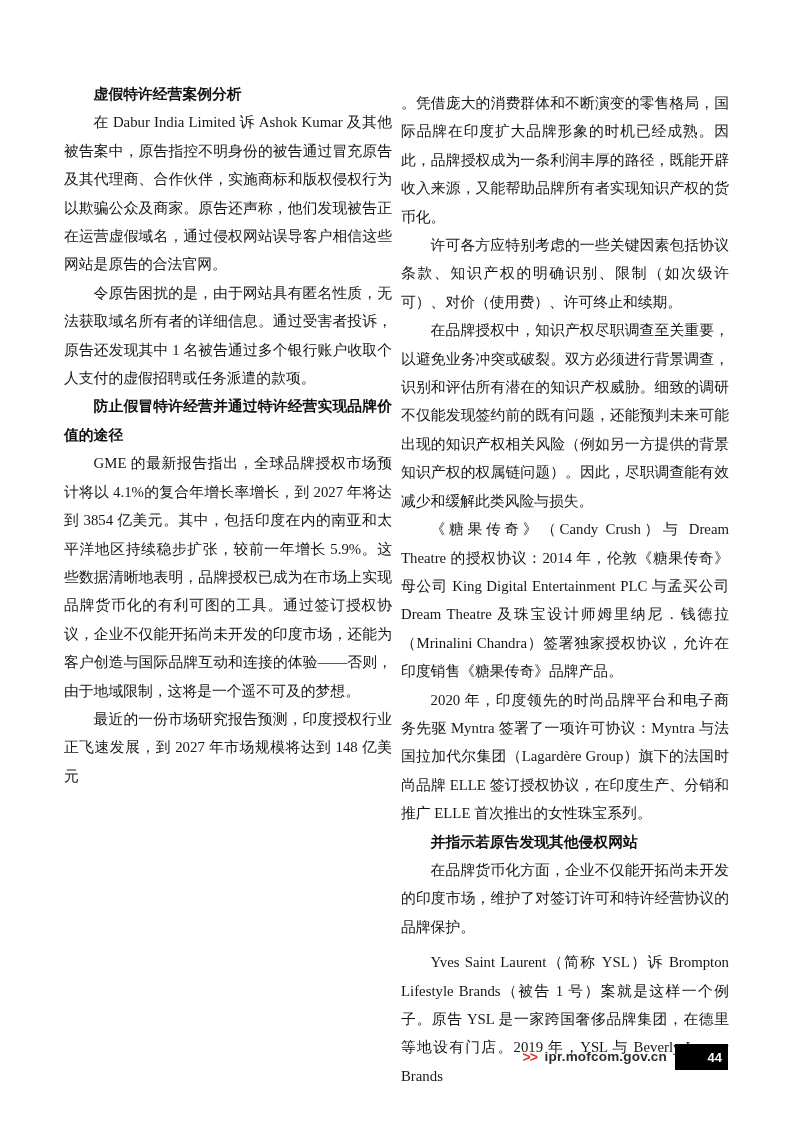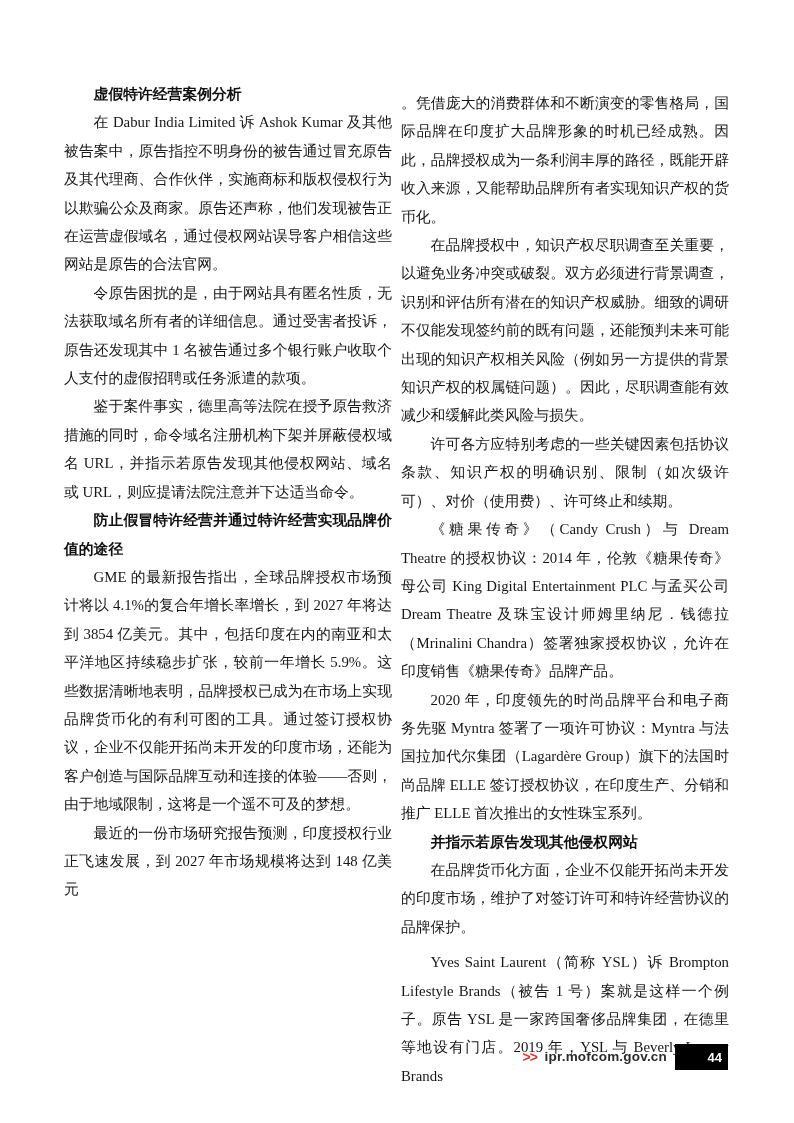--- a/index.html
+++ b/index.html
@@ -80,29 +80,28 @@
 </style>
 </head>
 <body>
 
 <div id="page">
 
   <div class="column" id="left-col">
       <p class="heading">虚假特许经营案例分析</p>
       <p class="para">在 Dabur India Limited 诉 Ashok Kumar 及其他被告案中，原告指控不明身份的被告通过冒充原告及其代理商、合作伙伴，实施商标和版权侵权行为以欺骗公众及商家。原告还声称，他们发现被告正在运营虚假域名，通过侵权网站误导客户相信这些网站是原告的合法官网。</p>
       <p class="para">令原告困扰的是，由于网站具有匿名性质，无法获取域名所有者的详细信息。通过受害者投诉，原告还发现其中 1 名被告通过多个银行账户收取个人支付的虚假招聘或任务派遣的款项。</p>
-      <p class="para">鉴于案件事实，德里高等法院在授予原告救济措施的同时，命令域名注册机构下架并屏蔽侵权域名 URL，并指示若原告发现其他侵权网站、域名或 URL，则应提请法院注意并下达适当命令。</p>
       <p class="heading">防止假冒特许经营并通过特许经营实现品牌价值的途径</p>
       <p class="para">GME 的最新报告指出，全球品牌授权市场预计将以 4.1%的复合年增长率增长，到 2027 年将达到 3854 亿美元。其中，包括印度在内的南亚和太平洋地区持续稳步扩张，较前一年增长 5.9%。这些数据清晰地表明，品牌授权已成为在市场上实现品牌货币化的有利可图的工具。通过签订授权协议，企业不仅能开拓尚未开发的印度市场，还能为客户创造与国际品牌互动和连接的体验——否则，由于地域限制，这将是一个遥不可及的梦想。</p>
       <p class="para">最近的一份市场研究报告预测，印度授权行业正飞速发展，到 2027 年市场规模将达到 148 亿美元</p>
     </div>
   <div class="column" id="right-col">
       <p class="para noindent">。凭借庞大的消费群体和不断演变的零售格局，国际品牌在印度扩大品牌形象的时机已经成熟。因此，品牌授权成为一条利润丰厚的路径，既能开辟收入来源，又能帮助品牌所有者实现知识产权的货币化。</p>
+      <p class="para">许可各方应特别考虑的一些关键因素包括协议条款、知识产权的明确识别、限制（如次级许可）、对价（使用费）、许可终止和续期。</p>
       <p class="para">在品牌授权中，知识产权尽职调查至关重要，以避免业务冲突或破裂。双方必须进行背景调查，识别和评估所有潜在的知识产权威胁。细致的调研不仅能发现签约前的既有问题，还能预判未来可能出现的知识产权相关风险（例如另一方提供的背景知识产权的权属链问题）。因此，尽职调查能有效减少和缓解此类风险与损失。</p>
-      <p class="para">许可各方应特别考虑的一些关键因素包括协议条款、知识产权的明确识别、限制（如次级许可）、对价（使用费）、许可终止和续期。</p>
       <p class="para">《糖果传奇》（Candy Crush）与 Dream Theatre 的授权协议：2014 年，伦敦《糖果传奇》母公司 King Digital Entertainment PLC 与孟买公司 Dream Theatre 及珠宝设计师姆里纳尼．钱德拉（Mrinalini Chandra）签署独家授权协议，允许在印度销售《糖果传奇》品牌产品。</p>
       <p class="para">2020 年，印度领先的时尚品牌平台和电子商务先驱 Myntra 签署了一项许可协议：Myntra 与法国拉加代尔集团（Lagardère Group）旗下的法国时尚品牌 ELLE 签订授权协议，在印度生产、分销和推广 ELLE 首次推出的女性珠宝系列。</p>
       <p class="heading">并指示若原告发现其他侵权网站</p>
       <p class="para">在品牌货币化方面，企业不仅能开拓尚未开发的印度市场，维护了对签订许可和特许经营协议的品牌保护。</p>
       <p class="para gap">Yves Saint Laurent（简称 YSL）诉 Brompton Lifestyle Brands（被告 1 号）案就是这样一个例子。原告 YSL 是一家跨国奢侈品牌集团，在德里等地设有门店。2019 年，YSL 与 Beverly Luxury Brands</p>
     </div>
 
   <div class="footer">
     <span class="chev">&gt;&gt;</span>
     <span class="site">ipr.mofcom.gov.cn</span>

